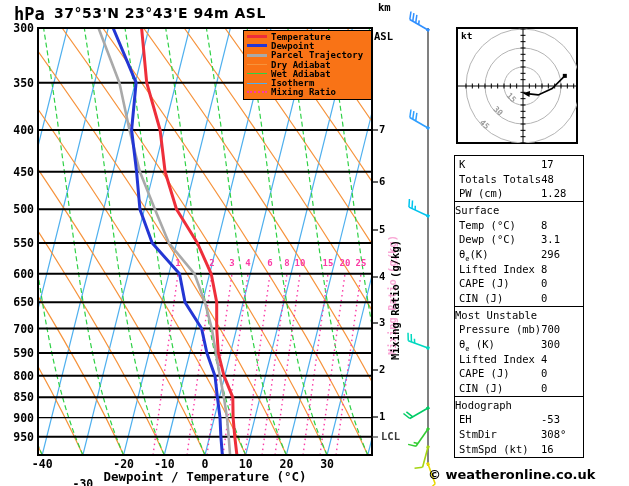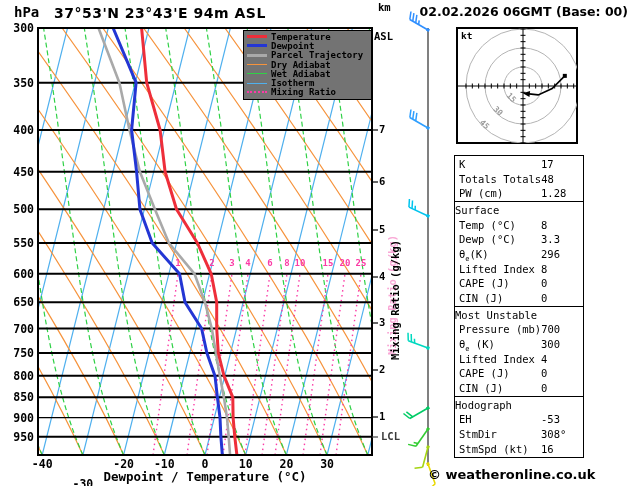--- a/index.html
+++ b/index.html
@@ -5,31 +5,31 @@
   html,body{margin:0;padding:0;background:#fff;}
   #app{position:relative;width:629px;height:486px;background:#fff;overflow:hidden;
        font-family:"DejaVu Sans Mono",monospace;color:#000;}
   .abs{position:absolute;}
   #plot-svg{position:absolute;left:0;top:0;z-index:1;}
   .plabel{position:absolute;left:2px;width:32px;text-align:right;font-size:11.5px;font-weight:bold;z-index:4;}
   .xlab{position:absolute;top:457px;width:40px;text-align:center;font-size:11.5px;font-weight:bold;z-index:4;}
   .kmlab{position:absolute;left:379px;width:20px;font-size:10.5px;font-weight:bold;z-index:4;}
   .mixlab{position:absolute;top:258px;width:18px;text-align:center;font-size:9px;font-weight:bold;color:#fb3ca6;z-index:4;}
   #title{left:54px;top:5px;font-size:14px;font-weight:bold;letter-spacing:0.5px;font-family:"DejaVu Sans",sans-serif;z-index:4;}
-  #hpa{left:14px;top:4px;font-size:14px;font-weight:bold;z-index:4;}
+  #hpa{left:14px;top:4px;font-size:17px;font-weight:bold;z-index:4;}
   #km-u1{left:378px;top:1px;font-size:10.5px;font-weight:bold;z-index:4;}
   #km-u2{left:374px;top:13px;font-size:10.5px;font-weight:bold;z-index:4;margin-top:17px;}
   #date{left:398px;top:4px;width:230px;text-align:right;font-size:12.5px;font-weight:bold;font-family:"DejaVu Sans",sans-serif;z-index:4;}
   #xtitle{left:40px;top:469px;width:330px;text-align:center;font-size:12.5px;font-weight:bold;z-index:4;}
   #lcl{left:381px;top:430px;font-size:10.5px;font-weight:bold;color:#3a3a3a;z-index:4;}
   .mixaxis{left:330px;top:294px;width:130px;text-align:center;font-size:10.5px;font-weight:bold;
            transform:rotate(-90deg);z-index:3;}
   #mixaxis-echo{left:327px;top:289px;color:#f9a8d6;z-index:2;}
   #mixaxis-main{color:#000;}
-  #legend{left:243px;top:30px;width:129px;height:70px;border:1.5px solid #000;background:#737373;
+  #legend{left:243px;top:30px;width:129px;height:70px;border:1.5px solid #000;background:#f97316;
           z-index:5;padding-top:1px;box-sizing:border-box;}
   .leg-row{display:flex;align-items:center;height:9.3px;padding-left:3px;gap:4px;}
   .leg-line{width:20px;height:0;flex:0 0 20px;}
   .leg-txt{font-size:9px;font-weight:bold;white-space:nowrap;}
   #tablebox{left:454px;top:155px;width:130px;z-index:4;}
   .tsec{border:1.5px solid #000;background:#fff;margin-top:-1.5px;padding:1px 0;}
   .tsec:first-child{margin-top:0;}
   .thead{text-align:left;font-size:10.5px;height:14.5px;line-height:14.5px;}
   .trow{display:flex;padding:0 4px;font-size:10.5px;height:14.6px;line-height:14.6px;}
   .tlabel{flex:1;white-space:nowrap;}
@@ -260,33 +260,32 @@
           <rect x="562.811" y="73.864" width="4" height="4" fill="#000"></rect>
           <polygon points="522.8,93.2 530.1,91.0 529.5,96.9" fill="#000"></polygon>
         </g>
       </g>
     </svg>
 
   <div id="hpa" class="abs">hPa</div>
   <div id="title" class="abs">37°53'N 23°43'E 94m ASL</div>
   <div id="km-u1" class="abs">km</div>
   <div id="km-u2" class="abs">ASL</div>
-  <div id="date" class="abs">02.02.2026 06GMT (Base: 00)</div>
 
   <div id="pressure-labels">
       <div class="plabel" style="top: 21px;">300</div>
       <div class="plabel" style="top: 75.671px;">350</div>
       <div class="plabel" style="top: 123.029px;">400</div>
       <div class="plabel" style="top: 164.802px;">450</div>
       <div class="plabel" style="top: 202.169px;">500</div>
       <div class="plabel" style="top: 235.972px;">550</div>
       <div class="plabel" style="top: 266.831px;">600</div>
       <div class="plabel" style="top: 295.219px;">650</div>
       <div class="plabel" style="top: 321.502px;">700</div>
-      <div class="plabel" style="top: 345.971px;">750</div>
+      <div class="plabel" style="top: 345.971px;">590</div>
       <div class="plabel" style="top: 368.86px;">800</div>
       <div class="plabel" style="top: 390.361px;">850</div>
       <div class="plabel" style="top: 410.633px;">900</div>
       <div class="plabel" style="top: 429.808px;">950</div>
     </div>
   <div id="x-labels">
       <div class="xlab" style="left: 22.2px;">-40</div>
       <div class="xlab" style="left: 62.9px; margin-top: 20px;">-30</div>
       <div class="xlab" style="left: 103.6px;">-20</div>
       <div class="xlab" style="left: 144.3px;">-10</div>
@@ -371,21 +370,21 @@
         </div>
       </div>
       <div class="tsec">
         <div class="thead">Surface</div>
         <div class="trow">
           <div class="tlabel">Temp (°C)</div>
           <div class="tvalue">8</div>
         </div>
         <div class="trow">
           <div class="tlabel">Dewp (°C)</div>
-          <div class="tvalue">3.3</div>
+          <div class="tvalue">3.1</div>
         </div>
         <div class="trow">
           <div class="tlabel">θ<sub>e</sub>(K)</div>
           <div class="tvalue">296</div>
         </div>
         <div class="trow">
           <div class="tlabel">Lifted Index</div>
           <div class="tvalue">8</div>
         </div>
         <div class="trow">

